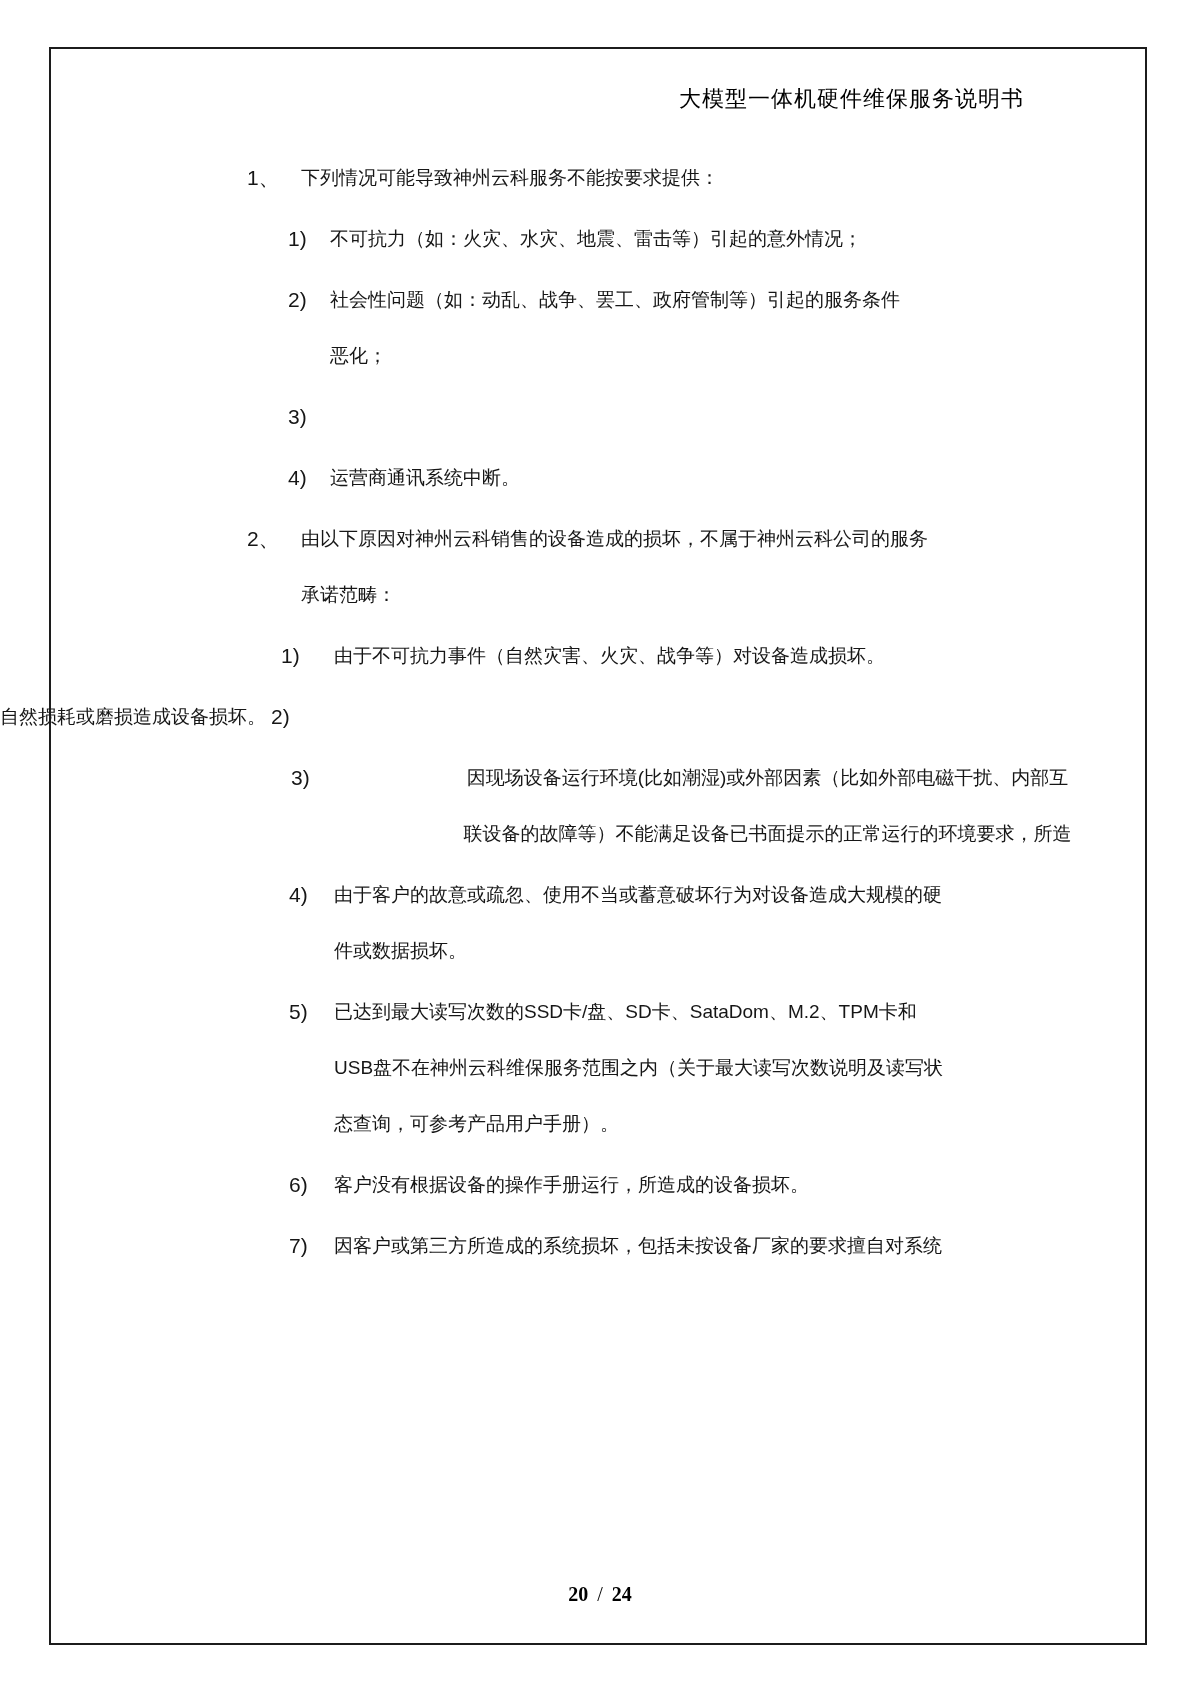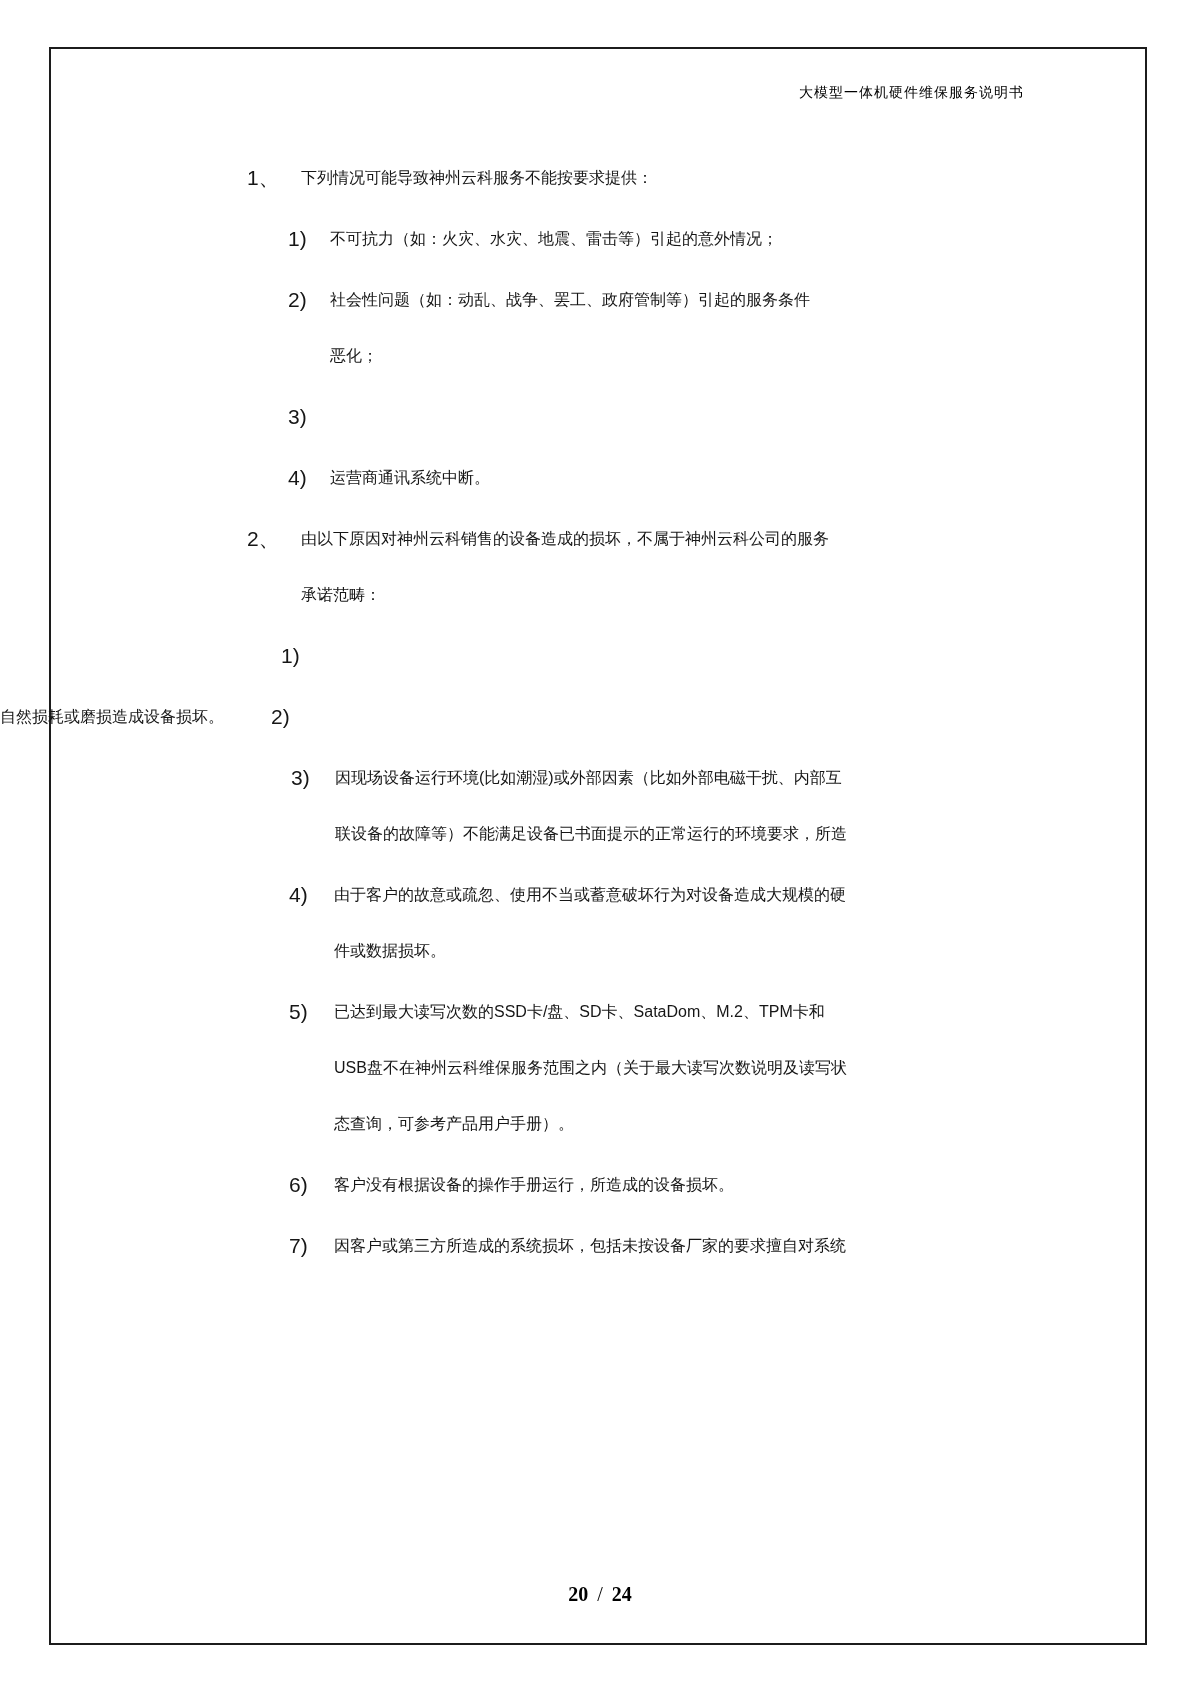--- a/index.html
+++ b/index.html
@@ -17,49 +17,49 @@
     width:1098px;height:1598px;
     border:2px solid #1c1c1c;
     box-sizing:border-box;
   }
   .hdr{
     position:absolute;
     top:84px;left:0;
     width:1024px;
     text-align:right;
     font-family:"Liberation Serif", serif;
-    font-size:14px;
+    font-size:22px;
     letter-spacing:1px;
     color:#000000;
   }
   .content{
     position:absolute;
     top:150px;left:0;
     width:1200px;
   }
   .row{position:relative;height:56px;}
   .item{margin-top:5px;}
   .content > .item:first-child{margin-top:0;}
   .num{
     position:absolute;top:0;
     line-height:56px;
     font-size:21px;
   }
   .txt{
     display:block;
     line-height:56px;
-    font-size:16px;
+    font-size:19px;
     white-space:pre;
   }
   
   .lv1 .num{left:247px;}  .lv1 .txt{margin-left:301px;}
   .s1  .num{left:288px;}  .s1  .txt{margin-left:330px;}
   .t1  .num{left:281px;}  .t1  .txt{margin-left:334px;}
   .t2  .num{left:271px;}  .t2  .txt{}
-  .t3  .num{left:291px;}  .t3  .txt{margin-left:335px;}
+  .t3  .num{left:291px;}  .t3  .txt{margin-left:335px;text-align:center;}
   .t4  .num{left:289px;}  .t4  .txt{margin-left:334px;}
   .ftr{
     position:absolute;
     top:1583px;left:0;width:1200px;
     text-align:center;
     font-family:"Liberation Serif", serif;
     font-size:20px;
     color:#000000;
   }
   .ftr .pg{font-weight:bold;}
@@ -119,20 +119,21 @@
           <span class="txt">由以下原因对神州云科销售的设备造成的损坏，不属于神州云科公司的服务</span>
         </div>
       <div class="row">
           <span class="txt">承诺范畴：</span>
         </div>
     </div>
 
     <div class="item t1">
       <div class="row">
           <span class="num">1)</span>
+          <span class="txt">由于不可抗力事件（自然灾害、火灾、战争等）对设备造成损坏。</span>
         </div>
     </div>
 
     <div class="item t2">
       <div class="row">
           <span class="num">2)</span>
           <span class="txt">自然损耗或磨损造成设备损坏。</span>
         </div>
     </div>
 

